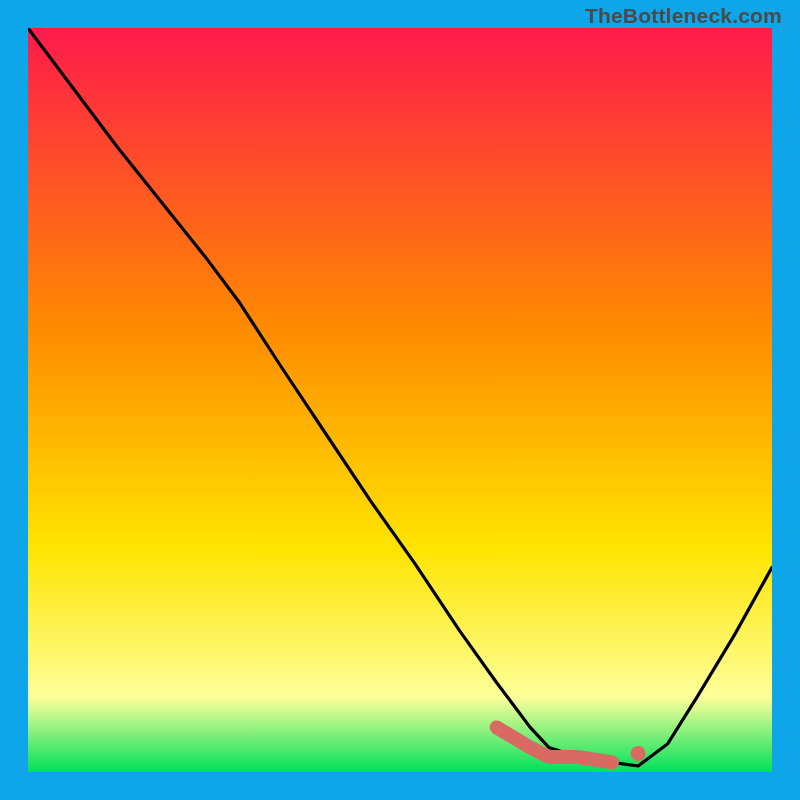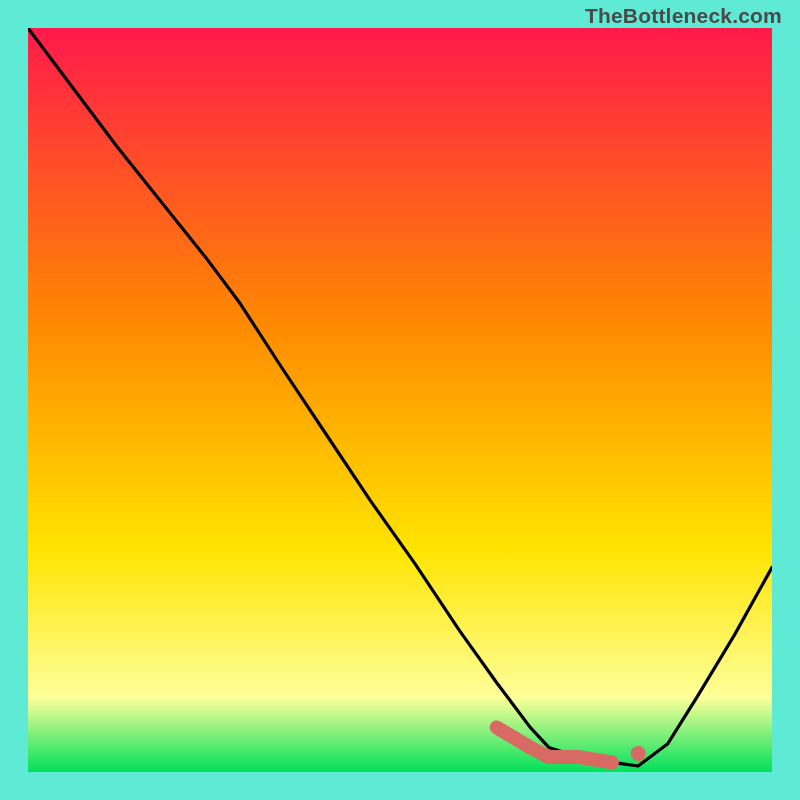--- a/index.html
+++ b/index.html
@@ -7,21 +7,21 @@
     padding: 0;
     width: 800px;
     height: 800px;
     background: #000;
     font-family: Arial, Helvetica, sans-serif;
   }
   .wrap {
     position: relative;
     width: 800px;
     height: 800px;
-    background: #5eead4;
+    background: #0ea5e9;
     text-align: center;
   }
   .credit {
     position: absolute;
     top: 4px;
     right: 18px;
     color: #4a4a4a;
     font-size: 21px;
     font-weight: 600;
     letter-spacing: 0.2px;

